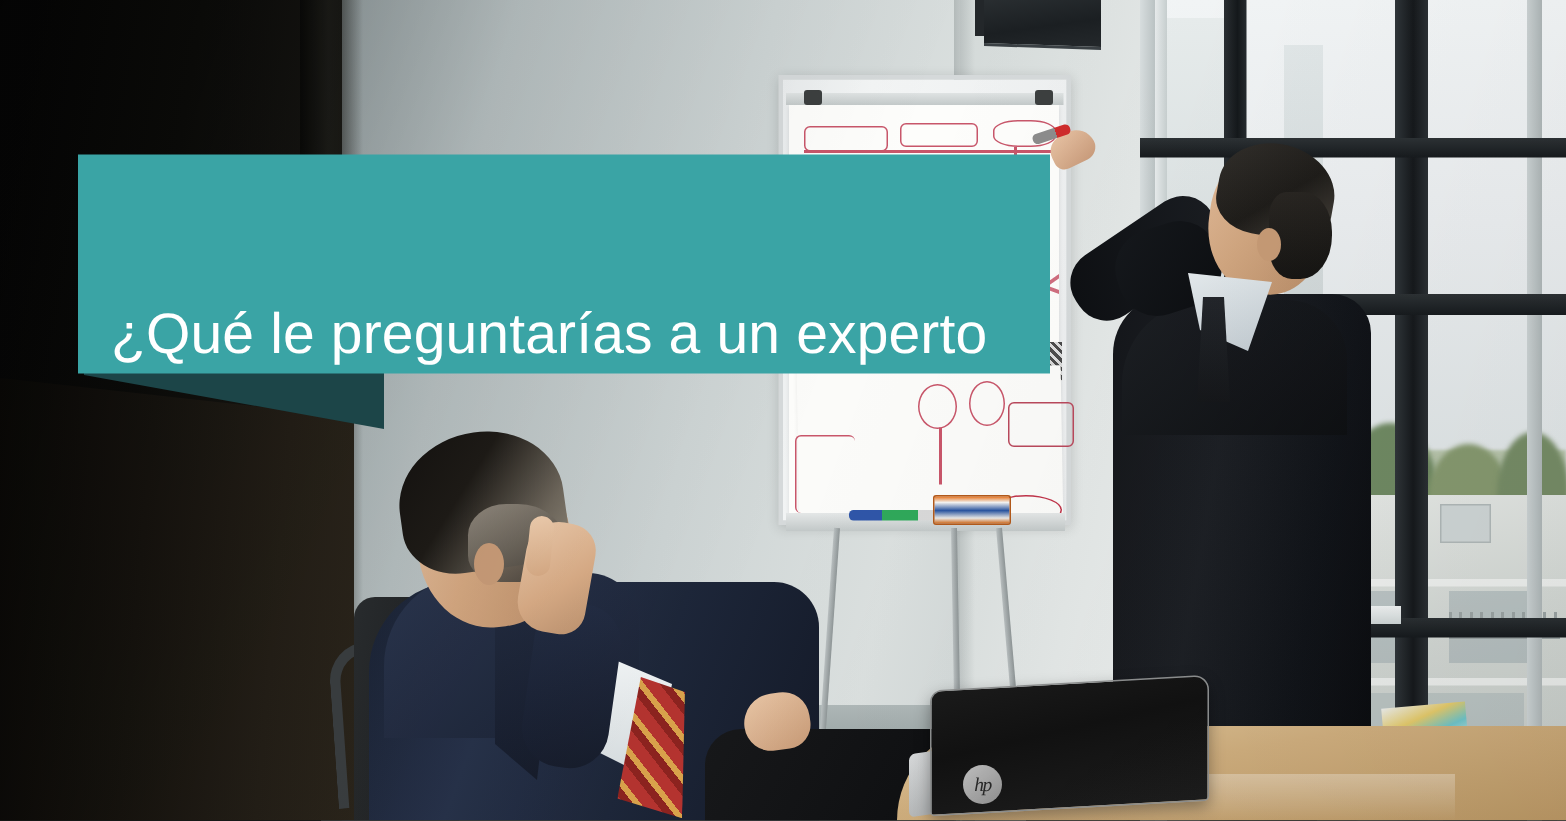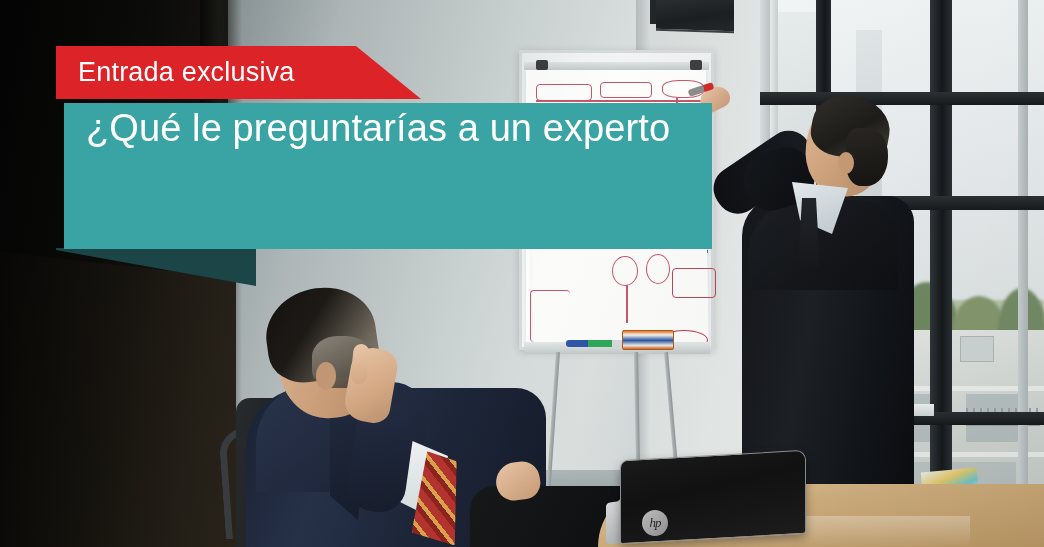--- a/index.html
+++ b/index.html
@@ -474,24 +474,24 @@
   .shadow-tri{
     position:absolute;
     left:56px; top:248px;
     width:200px; height:38px;
     background:#1c4548;
     clip-path:polygon(0 0, 200px 0, 200px 38px, 0 2px);
   }
 
   .headline{
     position:absolute;
-    left:64px; top:103px;
+    left:52px; top:103px;
     width:648px; height:146px;
     background:#3aa4a5;
-    display:flex; flex-direction:column; justify-content:space-between;
+    display:flex; flex-direction:column; justify-content:flex-end;
     padding-left:22px;
   }
   .headline-line{
     color:#ffffff;
     font-size:38px;
     font-weight:300;
     line-height:1.33;
     letter-spacing:.1px;
     white-space:nowrap;
   }
@@ -616,21 +616,18 @@
     <div class="table-sheen"></div>
     <div class="lt-base"></div>
     <div class="lt-lid"></div>
     <div class="lt-logo">hp</div>
 
     <div class="grade"></div>
   </div>
 
   <div class="shadow-tri"></div>
 
-  <div class="ribbon">
-    <span class="ribbon-text">Entrada exclusiva</span>
-  </div>
 
   <div class="headline">
     <span class="headline-line">¿Qué le preguntarías a un experto</span>
   </div>
 
 </div>
 
 </body></html>

